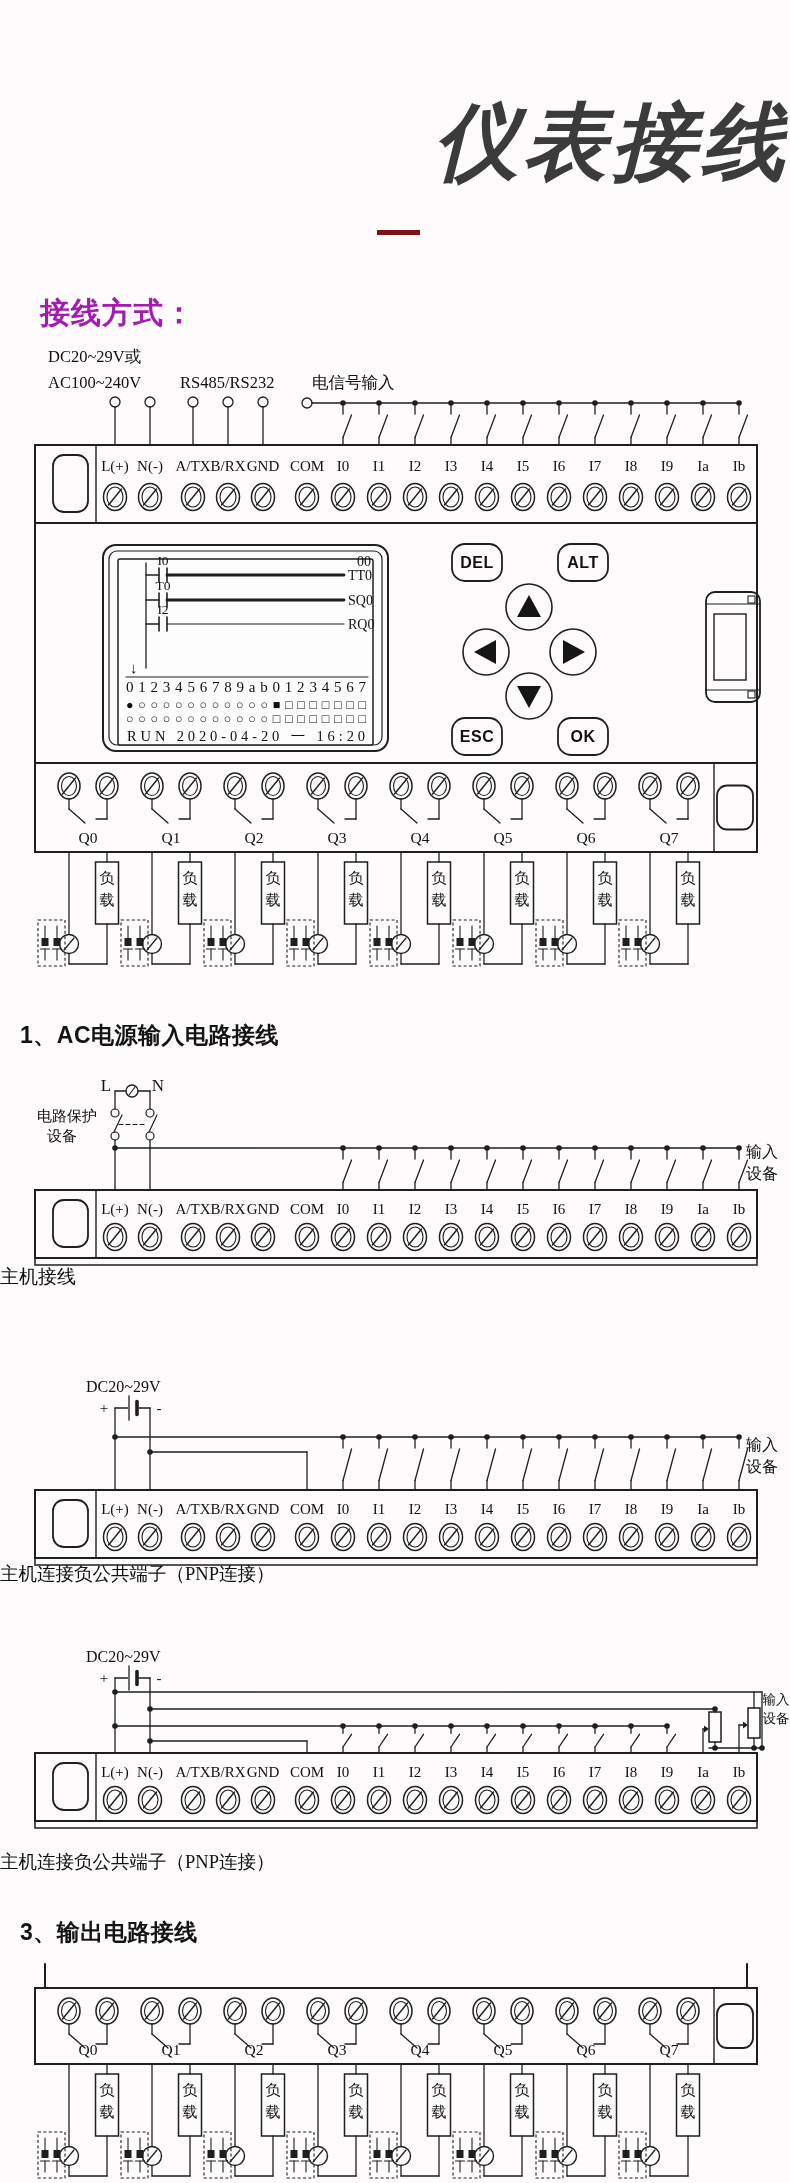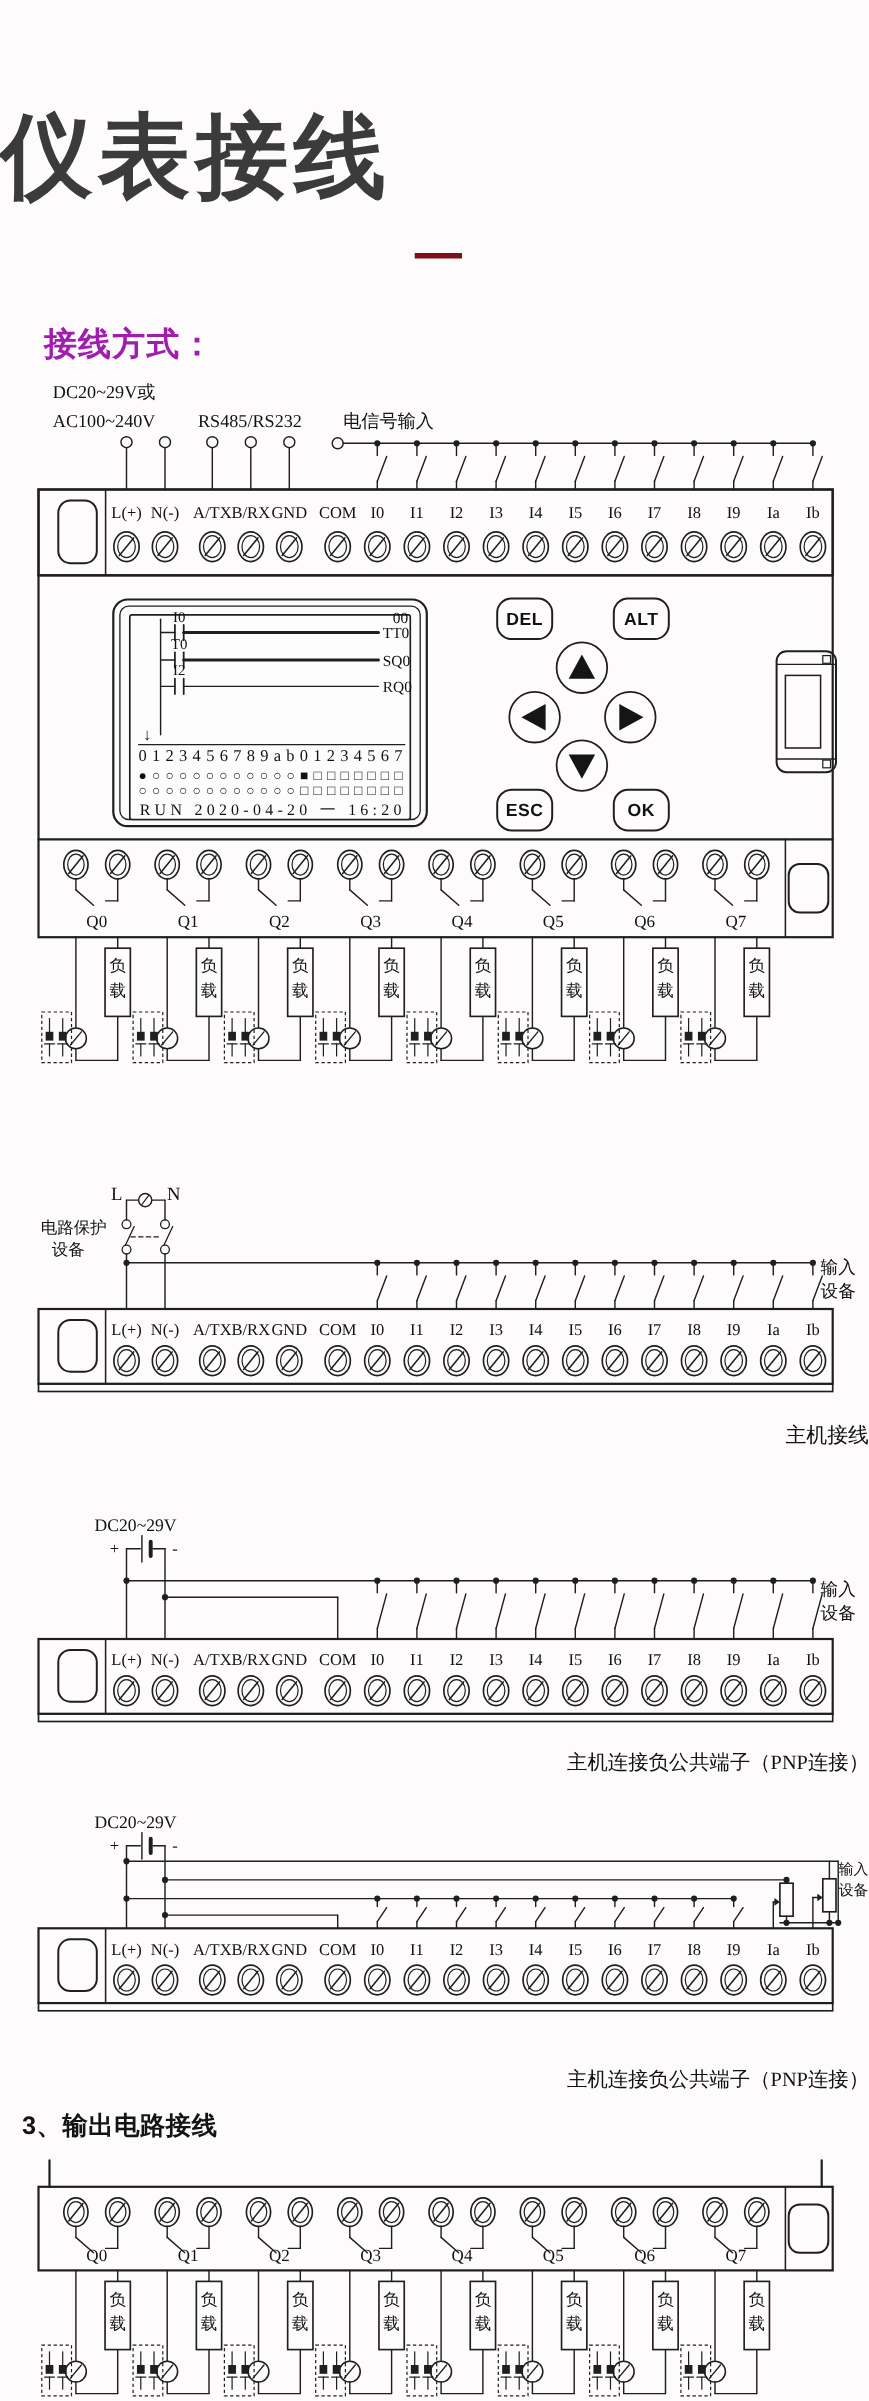--- a/index.html
+++ b/index.html
@@ -1,42 +1,43 @@
 <!DOCTYPE html>
 <html><head>
 <meta charset="utf-8">
 <style>
   html,body{margin:0;padding:0;background:#ffffff;}
   #page{position:relative;width:790px;height:2183px;background:#fdfbfb;overflow:hidden;
         font-family:"Liberation Sans","DejaVu Sans",sans-serif;}
   .abs{position:absolute;}
-  #main-title{left:0;top:92px;width:790px;text-align:left;font-size:84px;font-weight:900;
-              color:#3b3b3b;letter-spacing:5px;line-height:100px;}
+  #main-title{left:0;top:92px;width:790px;text-align:right;font-size:84px;font-weight:900;
+              color:#3b3b3b;letter-spacing:5px;line-height:100px;font-style:italic;}
   #title-underline{left:377px;top:230px;width:43px;height:5px;background:#7d1216;}
   #intro-label{left:40px;top:293px;font-size:30px;font-weight:700;color:#a21caf;letter-spacing:1px;}
   .sec-heading{left:20px;font-size:23px;font-weight:700;color:#141414;letter-spacing:0.5px;}
   #h-s1{top:1020px;}
   #h-s2{top:1305px;}
   #h-s3{top:1917px;}
-  .caption{left:0;width:790px;text-align:right;color:#111;
-           font-family:"Liberation Serif","DejaVu Serif",serif;margin-top:28px;}
+  .caption{left:0;width:790px;text-align:left;color:#111;
+           font-family:"Liberation Serif","DejaVu Serif",serif;}
   #cap-s1{top:1264px;font-size:19px;}
   #cap-s2{top:1561px;font-size:18.5px;}
   #cap-s2b1{top:1849px;font-size:18.5px;}
   #cap-s2b2{top:1876px;font-size:17.5px;}
   svg text{user-select:none;}
 </style>
 </head>
 <body>
 
 <div id="page">
   <div class="abs" id="main-title">仪表接线</div>
   <div class="abs" id="title-underline" style="background: rgb(125, 18, 22);"></div>
   <div class="abs" id="intro-label">接线方式：</div>
 
+  <div class="abs sec-heading" id="h-s1">1、AC电源输入电路接线</div>
   <div class="abs sec-heading" id="h-s3">3、输出电路接线</div>
 
   <div class="abs caption" id="cap-s1">主机接线</div>
   <div class="abs caption" id="cap-s2">主机连接负公共端子（PNP连接）</div>
   <div class="abs caption" id="cap-s2b1">主机连接负公共端子（PNP连接）</div>
 
   <svg id="cv" class="abs" style="left:0;top:0;" width="790" height="2183" viewBox="0 0 790 2183">
       <g>
         <rect x="35" y="445" width="722" height="407" fill="none" stroke="#1f1f1f" stroke-width="2"></rect>
         <line x1="35" y1="523" x2="757" y2="523" stroke="#1f1f1f" stroke-width="2" stroke-linecap="round"></line>

